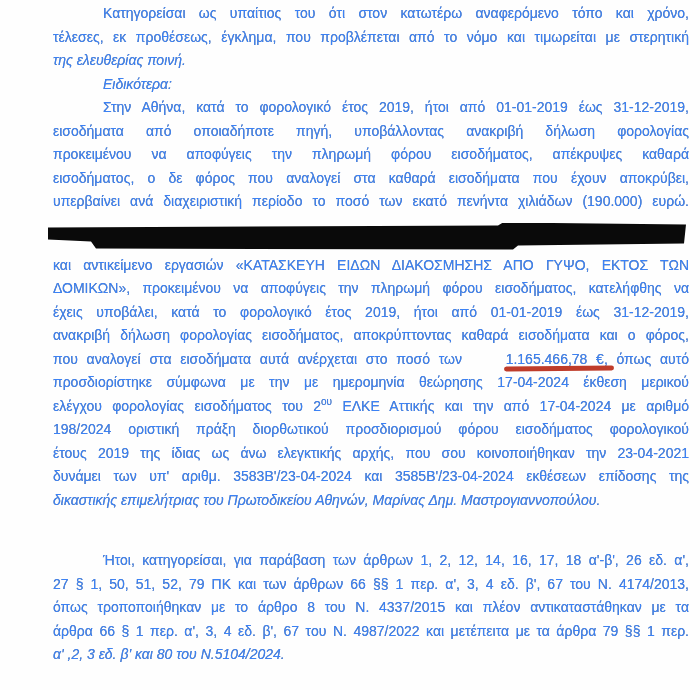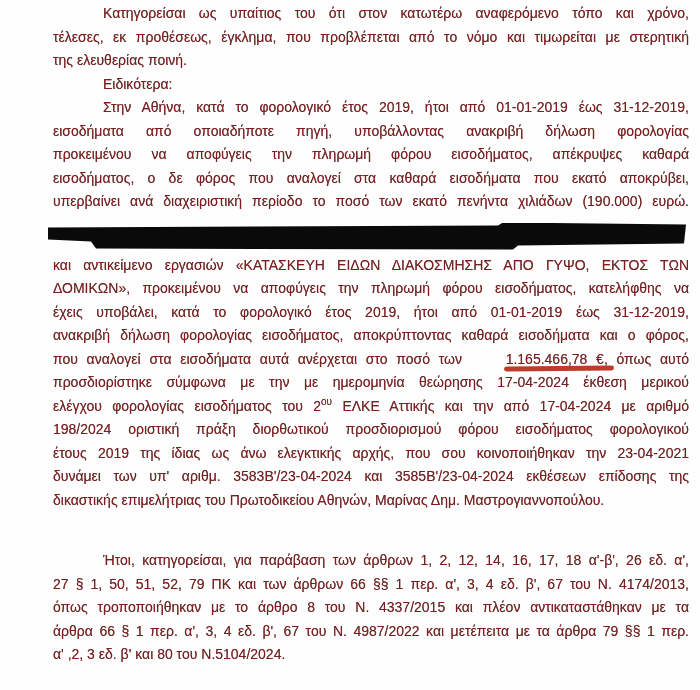--- a/index.html
+++ b/index.html
@@ -7,40 +7,41 @@
     padding: 0;
     background: #ffffff;
   }
   .page {
     position: relative;
     width: 700px;
     height: 690px;
     background: #fefefe;
     overflow: hidden;
     font-family: "Liberation Sans", sans-serif;
-    color: #7f1d1d;
+    color: #3b82f6;
   }
   .content {
     position: absolute;
     left: 53px;
     top: 2px;
     width: 636px;
   }
   .line {
     font-size: 14px;
     line-height: 23.5px;
     height: 23.5px;
     text-align: justify;
     text-align-last: justify;
     text-shadow: 0 0 0.5px rgba(20,20,20,0.55);
     white-space: normal;
   }
   .line.left {
     text-align: left;
     text-align-last: left;
+    font-style: italic;
   }
   .line.indent {
     padding-left: 50px;
   }
   .redaction-line {
     position: relative;
     height: 40px;
   }
   .redaction-bar {
     position: absolute;
@@ -84,21 +85,21 @@
 
 <div class="page">
   <main class="content">
       <div class="line indent">Κατηγορείσαι ως υπαίτιος του ότι στον κατωτέρω αναφερόμενο τόπο και χρόνο,</div>
       <div class="line">τέλεσες, εκ προθέσεως, έγκλημα, που προβλέπεται από το νόμο και τιμωρείται με στερητική</div>
       <div class="line left">της ελευθερίας ποινή.</div>
       <div class="line indent left">Ειδικότερα:</div>
       <div class="line indent">Στην Αθήνα, κατά το φορολογικό έτος 2019, ήτοι από 01-01-2019 έως 31-12-2019,</div>
       <div class="line">εισοδήματα από οποιαδήποτε πηγή, υποβάλλοντας ανακριβή δήλωση φορολογίας</div>
       <div class="line">προκειμένου να αποφύγεις την πληρωμή φόρου εισοδήματος, απέκρυψες καθαρά</div>
-      <div class="line">εισοδήματος, ο δε φόρος που αναλογεί στα καθαρά εισοδήματα που εκατό αποκρύβει,</div>
+      <div class="line">εισοδήματος, ο δε φόρος που αναλογεί στα καθαρά εισοδήματα που έχουν αποκρύβει,</div>
       <div class="line">υπερβαίνει ανά διαχειριστική περίοδο το ποσό των εκατό πενήντα χιλιάδων (190.000) ευρώ.</div>
       <div class="redaction-line">
         <div class="redaction-bar" style="background: rgb(10, 10, 10);"></div>
       </div>
       <div class="line">και αντικείμενο εργασιών «ΚΑΤΑΣΚΕΥΗ ΕΙΔΩΝ ΔΙΑΚΟΣΜΗΣΗΣ ΑΠΟ ΓΥΨΟ, ΕΚΤΟΣ ΤΩΝ</div>
       <div class="line">ΔΟΜΙΚΩΝ», προκειμένου να αποφύγεις την πληρωμή φόρου εισοδήματος, κατελήφθης να</div>
       <div class="line">έχεις υποβάλει, κατά το φορολογικό έτος 2019, ήτοι από 01-01-2019 έως 31-12-2019,</div>
       <div class="line">ανακριβή δήλωση φορολογίας εισοδήματος, αποκρύπτοντας καθαρά εισοδήματα και ο φόρος,</div>
       <div class="line"><span>που αναλογεί στα εισοδήματα αυτά ανέρχεται στο ποσό των </span><span class="amount">1.165.466,78 €,<span class="red-underline" style="background: rgb(191, 60, 42);"></span></span><span> όπως αυτό</span></div>
       <div class="line">προσδιορίστηκε σύμφωνα με την με ημερομηνία θεώρησης 17-04-2024 έκθεση μερικού</div>

